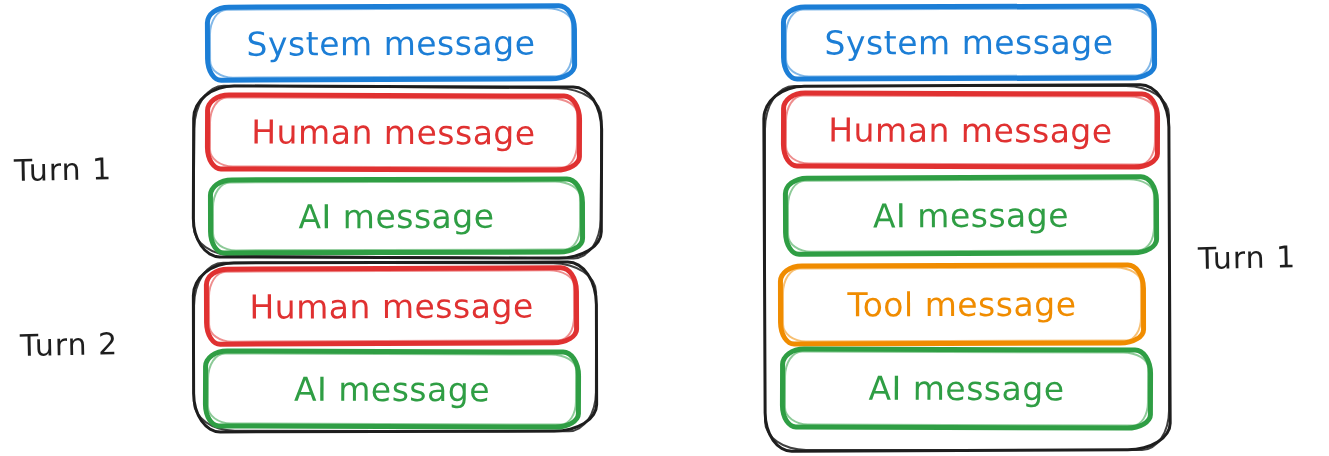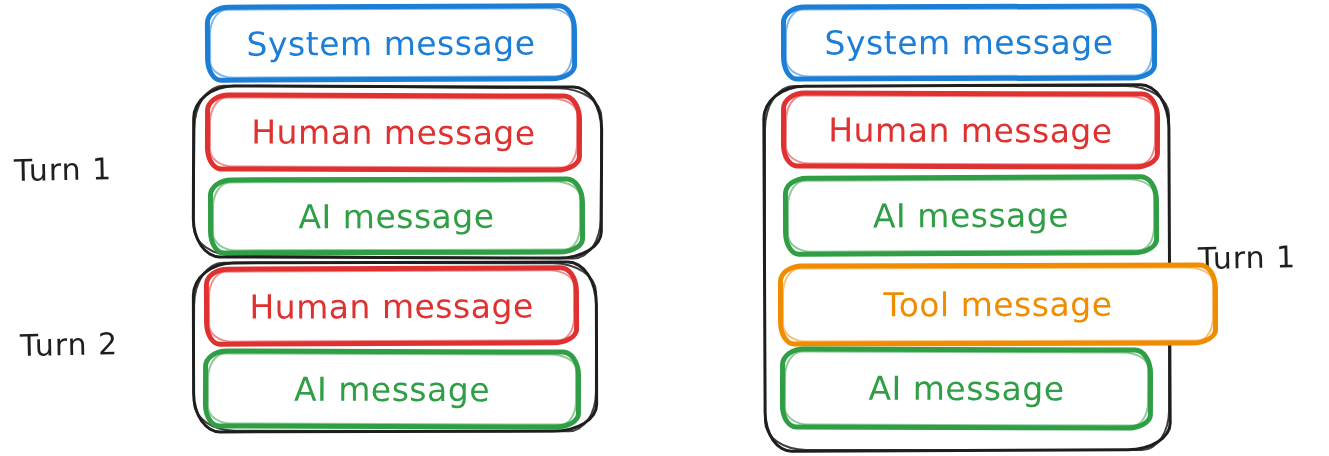--- a/index.html
+++ b/index.html
@@ -134,21 +134,21 @@
     <div class="msg t-human r-b" style="left:781px; top:91px; width:379px; height:78px;">
       <span class="inner2"></span>
       <span>Human message</span>
     </div>
 
     <div class="msg t-ai r-a" style="left:783px; top:175px; width:376px; height:81px;">
       <span class="inner2"></span>
       <span>AI message</span>
     </div>
 
-    <div class="msg t-tool r-c" style="left:778px; top:263px; width:440px; height:83px;">
+    <div class="msg t-tool r-c" style="left:778px; top:263px; width:368px; height:83px;">
       <span class="inner2"></span>
       <span>Tool message</span>
     </div>
 
     <div class="msg t-ai r-b" style="left:780px; top:347px; width:373px; height:83px;">
       <span class="inner2"></span>
       <span>AI message</span>
     </div>
 
   </div>

